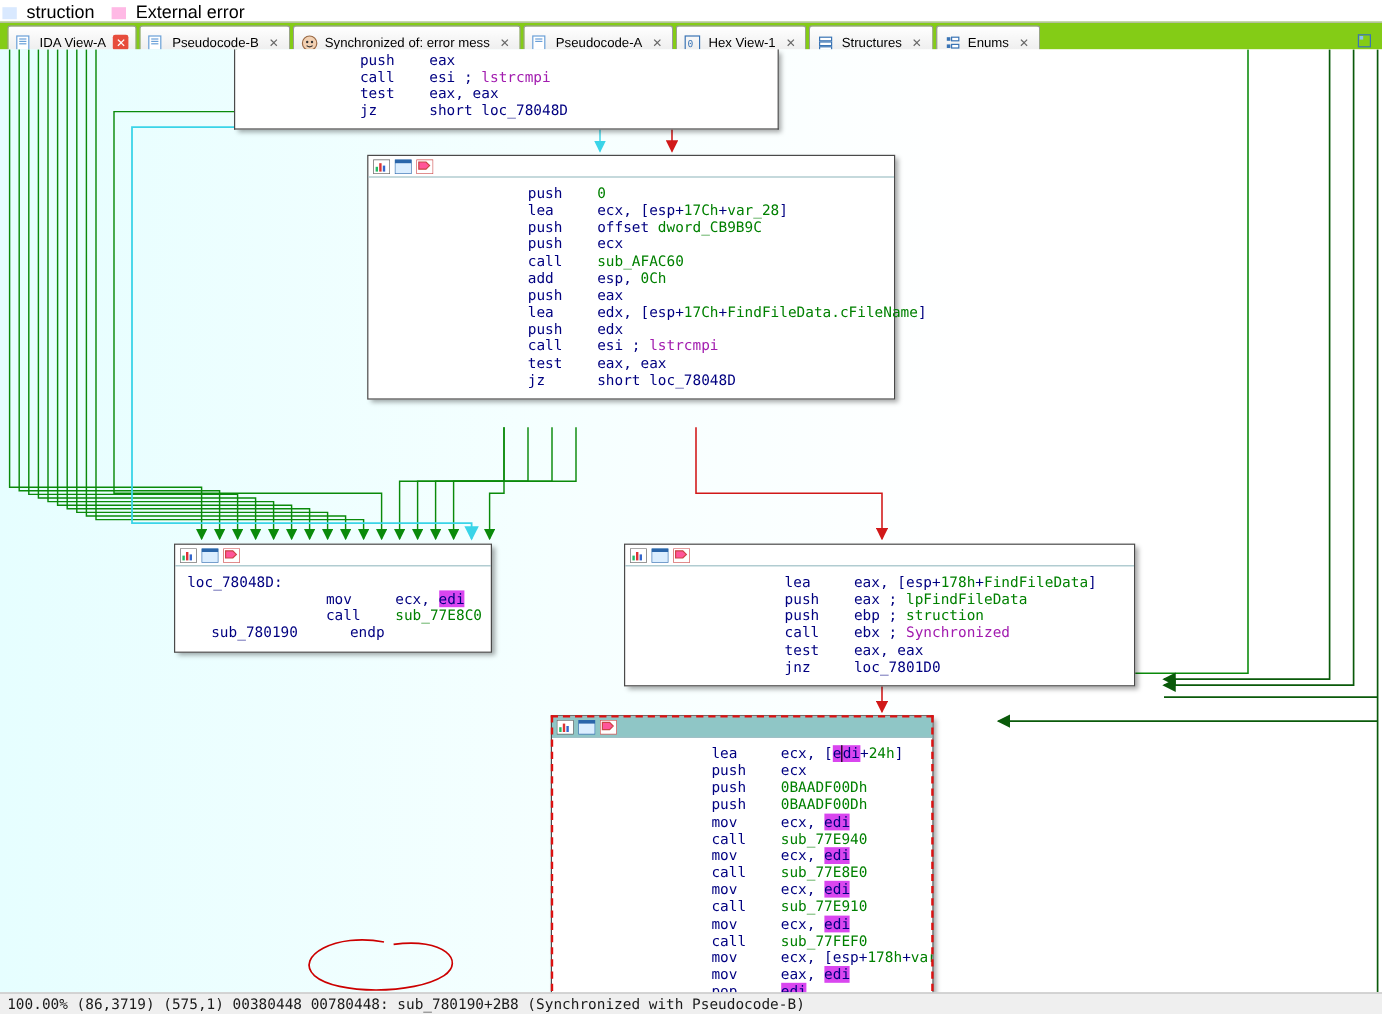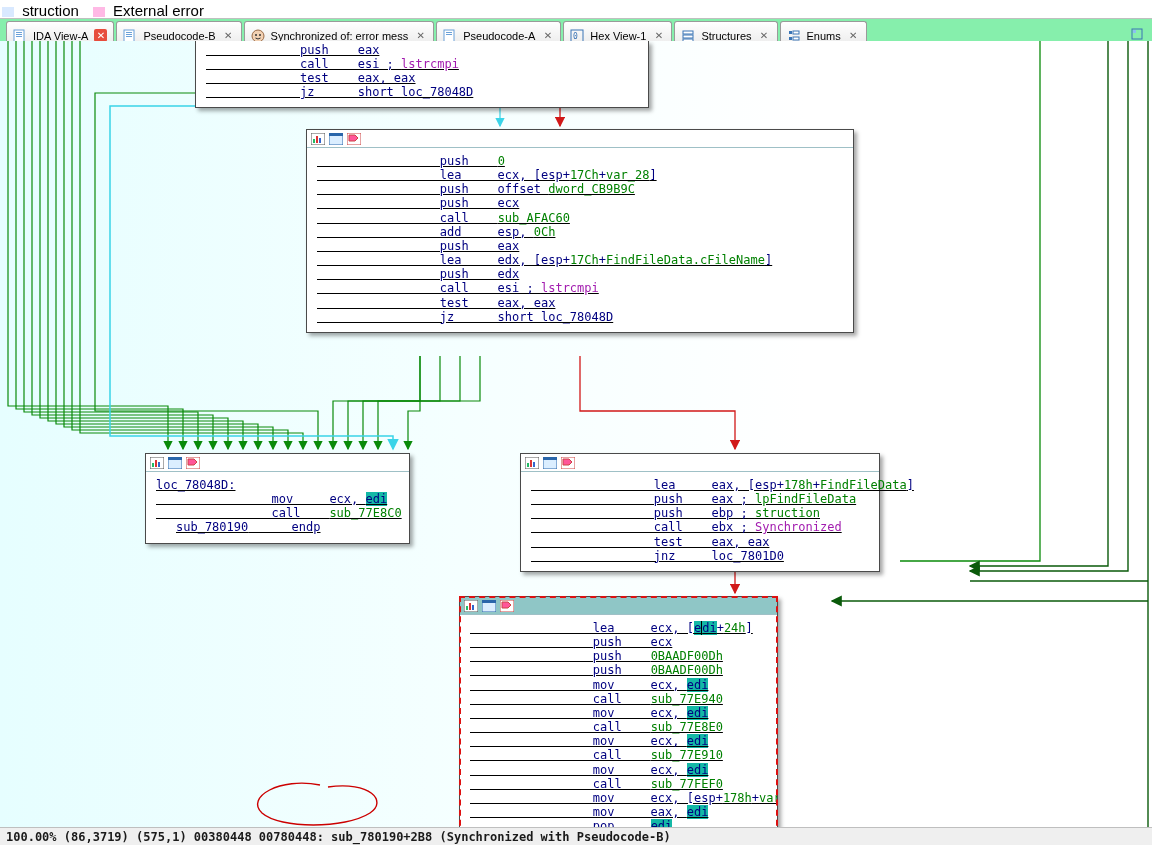--- a/index.html
+++ b/index.html
@@ -21,21 +21,21 @@
     font-size: 15px;
     color: #000;
   }
   .legend .swatch {
     display:inline-block; width:12px; height:10px; margin-right:4px; vertical-align:middle;
   }
   .tabs {
     position: absolute;
     top: 18px; left: 0; right: 0;
     height: 32px;
-    background: #86efac;
+    background: #84cc16;
     border-top: 1px solid #bfbfbf;
     border-bottom: 1px solid #bfbfbf;
     display: flex;
     align-items: stretch;
     padding-left: 6px;
     gap: 2px;
   }
   .tab {
     display: flex;
     align-items: center;
@@ -68,54 +68,52 @@
     top:41px; left:0; right:0; bottom:18px;
     background: linear-gradient(90deg,#e6feff 0%, #f5ffff 40%, #ffffff 70%);
     overflow:hidden;
   }
   .edges { position:absolute; top:0; left:0; width:100%; height:100%; }
   .node {
     position:absolute;
     background:#fff;
     border:1px solid #4a4a4a;
     box-shadow: 3px 3px 4px rgba(0,0,0,0.35);
-    text-decoration: underline;
   }
   .node.active { outline:2px dashed #d11; outline-offset:-2px;}
   .node .hdr {
     height:18px;
     border-bottom:1px solid #9fc0c6;
     display:flex; align-items:center; gap:4px; padding:0 4px;
   }
   .node.active .hdr { background:#8fc6c6; }
   .nicon { width:14px; height:12px; display:inline-block; }
   .codeblk {
     padding: 6px 10px 8px 10px;
     white-space: pre;
     font-family: "Lucida Console","Consolas",monospace;
     font-size: 12px;
     line-height: 1.18;
     color:#000080; 
   }
   .codeblk.top { padding-top: 2px; }
   .num { color:#008000; }
   .fn { color:#a21caf; }
-  .hlt { background:#14b8a6; color:#000080; }
+  .hlt { background:#d946ef; color:#000080; }
   .lbl { color:#000080;margin-left:20px; }
 
   .statusbar {
     position:absolute;
     bottom:0; left:0; right:0; height:18px;
     background:#efefef;
     border-top:1px solid #bfbfbf;
     font-family: "Lucida Console","Consolas",monospace;
     font-size:12px;
     color:#1a1a1a;
     padding: 2px 6px;
-    font-weight: bold;
   }
   .annot {
     position:absolute; pointer-events:none;
   }
   .annot path { stroke:#c00; stroke-width:1.4; fill:none; }
 </style>
 </head>
 <body>
 
 <div class="legend">
@@ -274,21 +272,21 @@
     <path d="M560 65 V85" stroke="#d11919" stroke-width="1.3" fill="none" marker-end="url(#arrR)"></path>
   </svg>
 
   <div class="node" style="left:195px; top:0px; width:454px; height:67px; border-top:none;">
     <div class="codeblk top">             push    eax
              call    esi ; <span class="fn">lstrcmpi</span>
              test    eax, eax
              jz      short loc_78048D</div>
   </div>
 
-  <div class="node" style="left:306px; top:88px; width:548px;">
+  <div class="node" style="left:306px; top:88px; width:440px;">
     <div class="hdr">
       <span class="nicon"><svg width="14" height="12" viewBox="0 0 14 12">
             <rect width="14" height="12" fill="#fff" stroke="#555"></rect>
             <rect x="2" y="6" width="2" height="4" fill="#2b6"></rect>
             <rect x="5" y="3" width="2" height="7" fill="#d33"></rect>
             <rect x="8" y="5" width="2" height="5" fill="#36c"></rect>
           </svg></span>
       <span class="nicon"><svg width="14" height="12" viewBox="0 0 14 12">
             <rect width="14" height="12" fill="#dbeeff" stroke="#2a66aa"></rect>
             <rect y="0" width="14" height="3" fill="#2a66aa"></rect>
@@ -328,21 +326,21 @@
             <rect width="14" height="12" fill="#fff" stroke="#c44"></rect>
             <path d="M2 2h6l3 3-3 3H2z" fill="#f59" stroke="#c44"></path>
           </svg></span>
     </div>
     <div class="codeblk">loc_78048D:
                 mov     ecx, <span class="hlt">edi</span>
                 call    <span class="num">sub_77E8C0</span>
 <span class="lbl">sub_780190</span>      endp</div>
   </div>
 
-  <div class="node" style="left:520px; top:412px; width:360px;">
+  <div class="node" style="left:520px; top:412px; width:426px;">
     <div class="hdr">
       <span class="nicon"><svg width="14" height="12" viewBox="0 0 14 12">
             <rect width="14" height="12" fill="#fff" stroke="#555"></rect>
             <rect x="2" y="6" width="2" height="4" fill="#2b6"></rect>
             <rect x="5" y="3" width="2" height="7" fill="#d33"></rect>
             <rect x="8" y="5" width="2" height="5" fill="#36c"></rect>
           </svg></span>
       <span class="nicon"><svg width="14" height="12" viewBox="0 0 14 12">
             <rect width="14" height="12" fill="#dbeeff" stroke="#2a66aa"></rect>
             <rect y="0" width="14" height="3" fill="#2a66aa"></rect>

